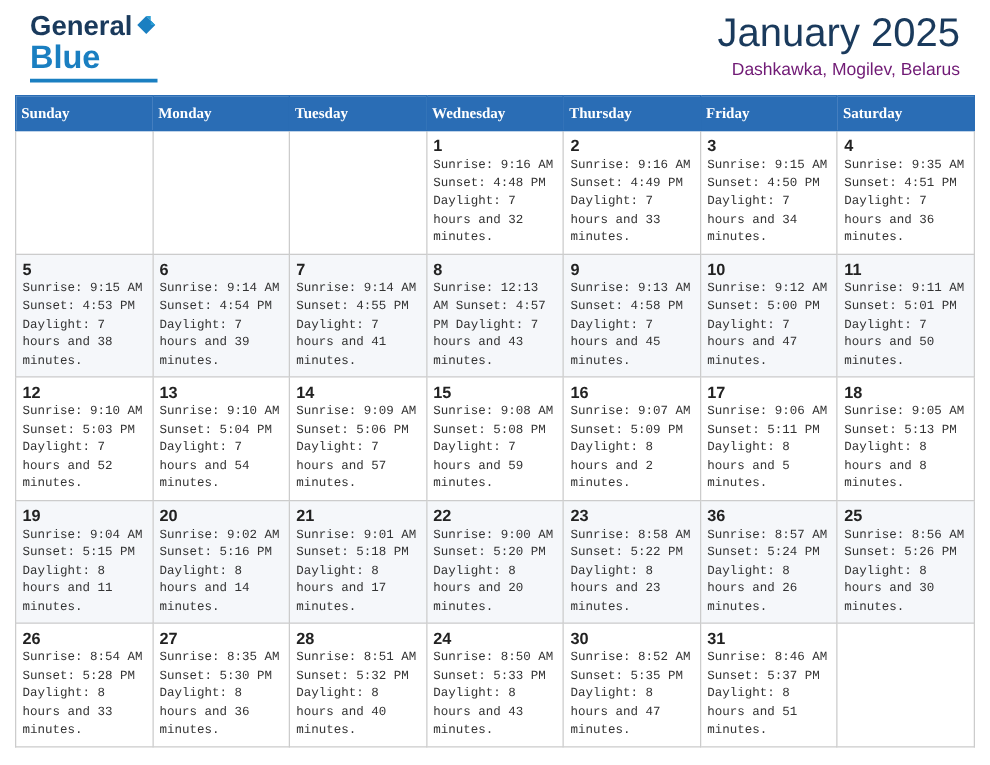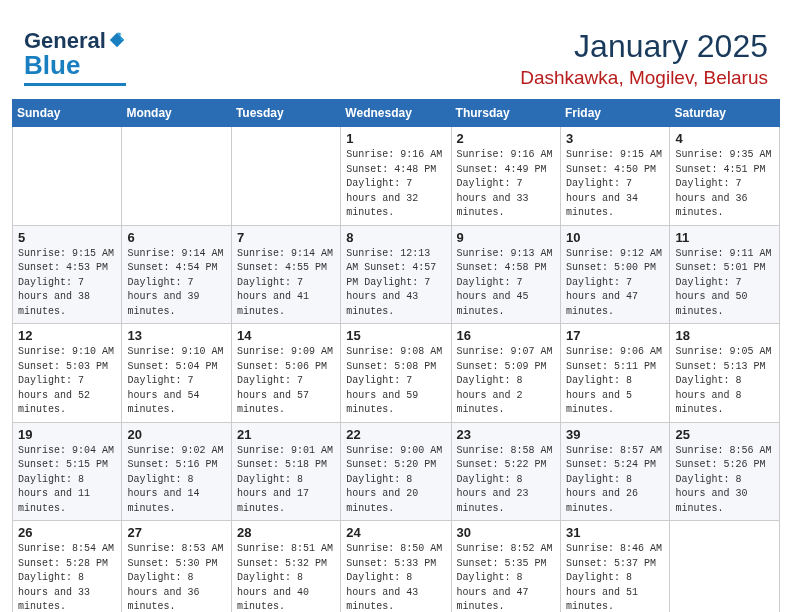--- a/index.html
+++ b/index.html
@@ -6,21 +6,21 @@
     body {
       font-family: Arial, sans-serif;
       background: #fff;
       width: 792px;
       min-height: 612px;
     }
     .header {
       display: flex;
       justify-content: space-between;
       align-items: flex-start;
-      padding: 28px 24px 10px 24px;
+      padding: 8px 24px 10px 24px;
     }
     .logo {
       display: flex;
       flex-direction: column;
       align-items: flex-start;
     }
     .logo-text {
       display: flex;
       align-items: center;
       font-size: 22px;
@@ -41,40 +41,41 @@
     }
     .title-block {
       text-align: right;
     }
     .month-title {
       font-size: 32px;
       font-weight: normal;
       color: #1a3a5c;
     }
     .location {
-      font-size: 19px;
-      color: #b91c1c;
+      font-size: 14px;
+      color: #701a75;
       margin-top: 2px;
     }
     .calendar {
       width: 100%;
       padding: 0 12px 12px 12px;
     }
     table {
       width: 100%;
       border-collapse: collapse;
     }
     thead tr th {
       background: #2a6db5;
       color: #fff;
       font-size: 12px;
       font-weight: bold;
       padding: 6px 4px;
       text-align: left;
       border: 1px solid #2a6db5;
+      font-family: Liberation Serif, serif;
     }
     tbody tr td {
       vertical-align: top;
       border: 1px solid #ccc;
       padding: 4px 5px;
       min-height: 80px;
       height: 85px;
       width: 113px;
       background: #fff;
     }
@@ -276,42 +277,42 @@
 Sunset: 5:20 PM
 Daylight: 8 hours and 20 minutes.</div>
           </td>
           <td>
             <div class="day-num">23</div>
             <div class="day-info">Sunrise: 8:58 AM
 Sunset: 5:22 PM
 Daylight: 8 hours and 23 minutes.</div>
           </td>
           <td>
-            <div class="day-num">39</div>
+            <div class="day-num">36</div>
             <div class="day-info">Sunrise: 8:57 AM
 Sunset: 5:24 PM
 Daylight: 8 hours and 26 minutes.</div>
           </td>
           <td>
             <div class="day-num">25</div>
             <div class="day-info">Sunrise: 8:56 AM
 Sunset: 5:26 PM
 Daylight: 8 hours and 30 minutes.</div>
           </td>
         </tr>
         <tr>
           <td>
             <div class="day-num">26</div>
             <div class="day-info">Sunrise: 8:54 AM
 Sunset: 5:28 PM
 Daylight: 8 hours and 33 minutes.</div>
           </td>
           <td>
             <div class="day-num">27</div>
-            <div class="day-info">Sunrise: 8:53 AM
+            <div class="day-info">Sunrise: 8:35 AM
 Sunset: 5:30 PM
 Daylight: 8 hours and 36 minutes.</div>
           </td>
           <td>
             <div class="day-num">28</div>
             <div class="day-info">Sunrise: 8:51 AM
 Sunset: 5:32 PM
 Daylight: 8 hours and 40 minutes.</div>
           </td>
           <td>

